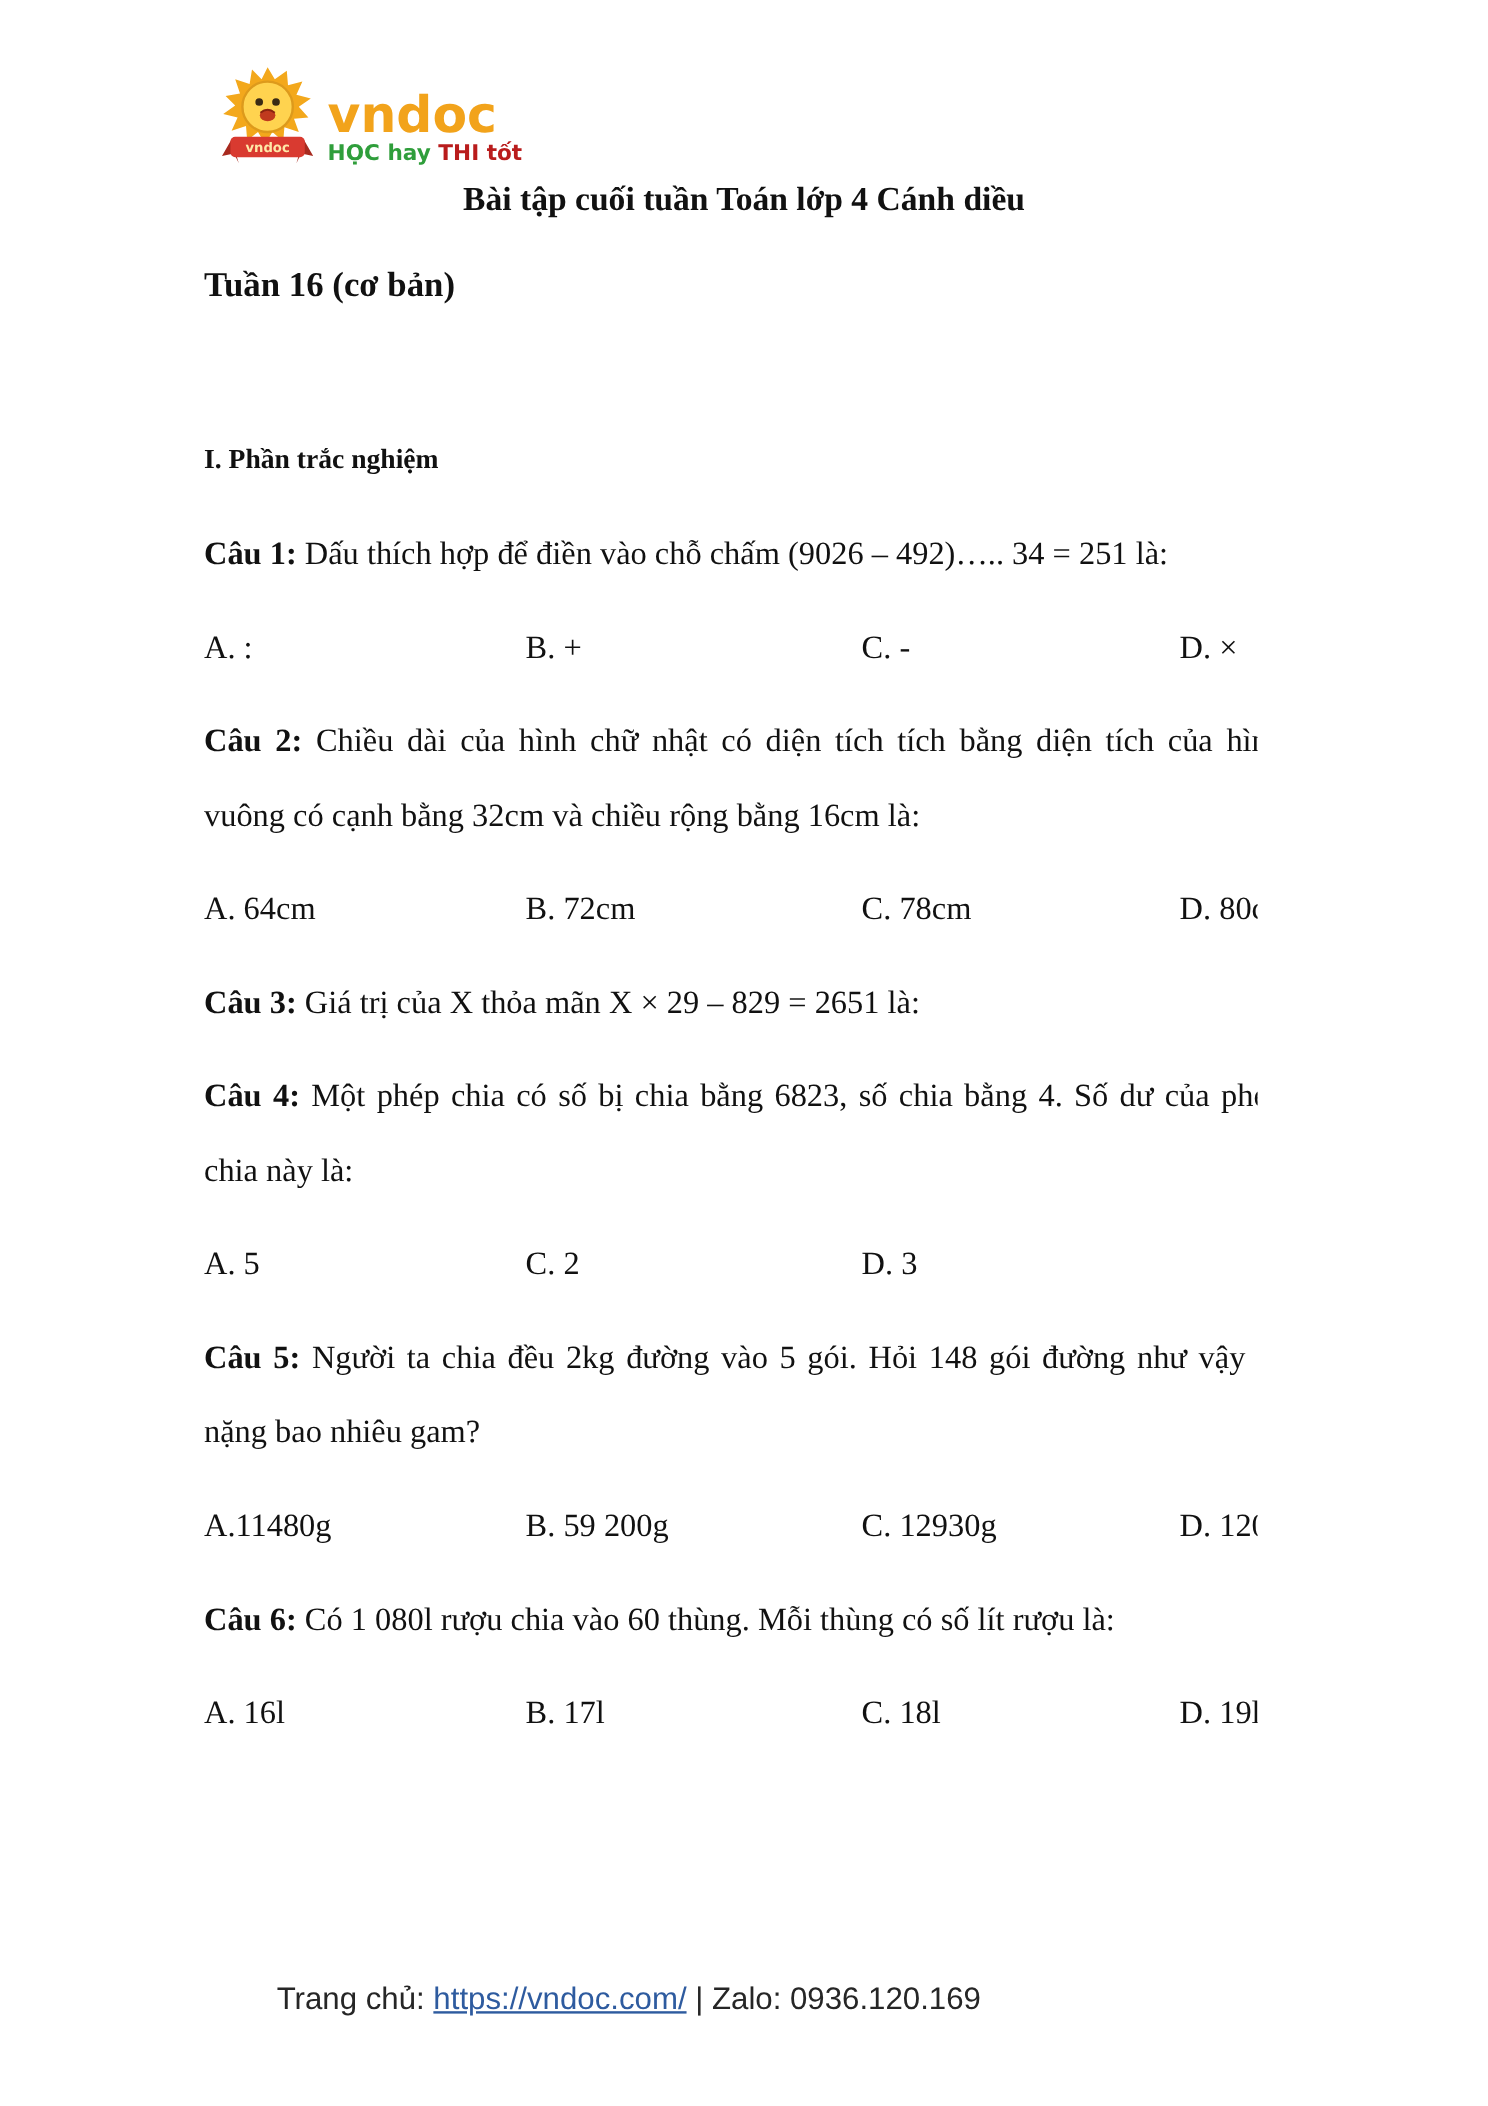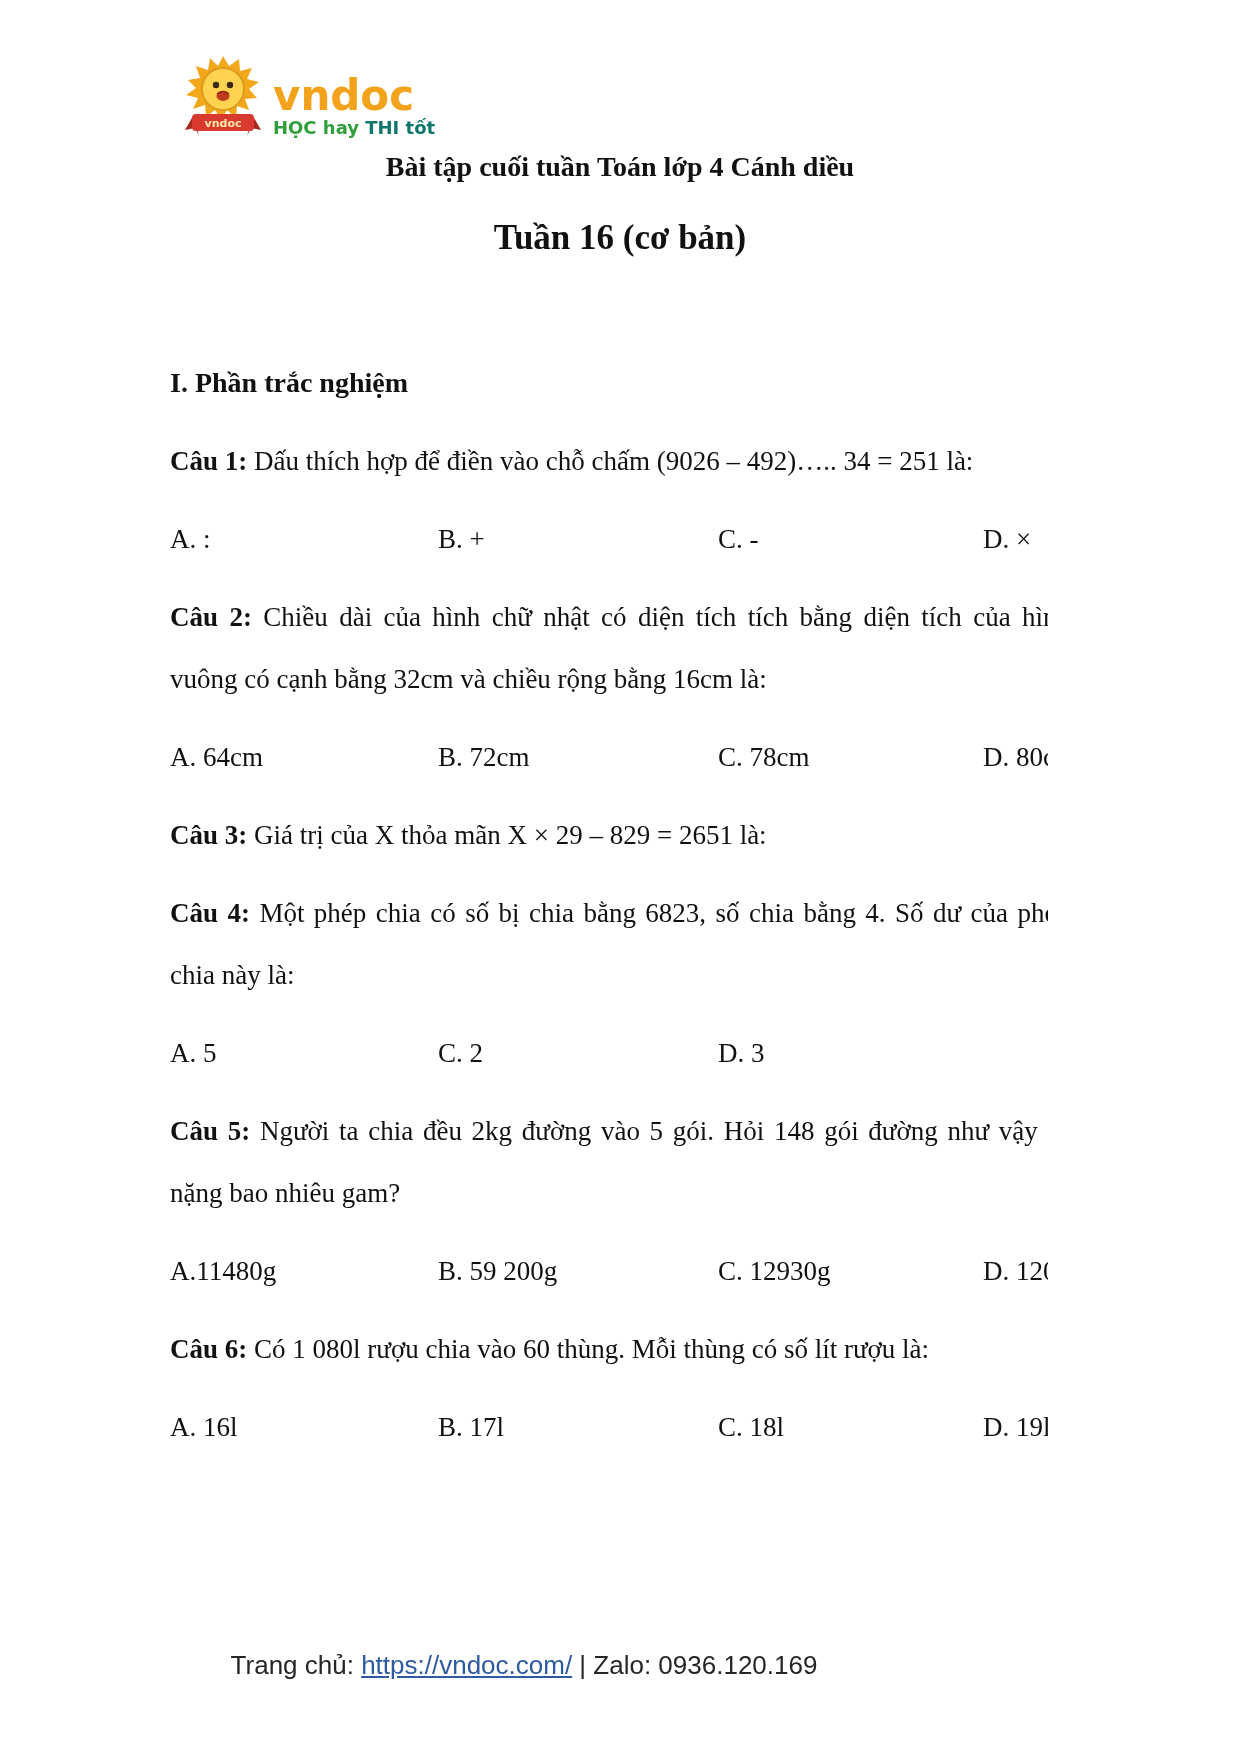--- a/index.html
+++ b/index.html
@@ -33,44 +33,44 @@
     color: #F2A31B;
   }
   .tagline {
     font-family: "DejaVu Sans", sans-serif;
     font-weight: 800;
     font-size: 18px;
     line-height: 24px;
     white-space: nowrap;
   }
   .tag-green { color: #2F9E3B; }
-  .tag-red   { color: #0f766e; text-align: right; }
+  .tag-red   { color: #b91c1c; text-align: right; }
 
   
   .doc {
     position: absolute;
     top: 148px;
     left: 170px;
     width: 900px;
   }
   .title {
     text-align: center;
     font-size: 28px;
     font-weight: bold;
     line-height: 38px;
   }
   .subtitle {
-    text-align: center;
-    font-size: 35px;
+    text-align: left;
+    font-size: 29px;
     font-weight: bold;
     line-height: 38px;
     margin-top: 33px;
   }
   .section-heading {
-    font-size: 28px;
+    font-size: 23px;
     font-weight: bold;
     line-height: 62px;
     margin-top: 95px;
     margin-bottom: 16px;
   }
   .q {
     font-size: 27px;
     line-height: 62px;
     margin: 0 0 16px 0;
     text-align: justify;

